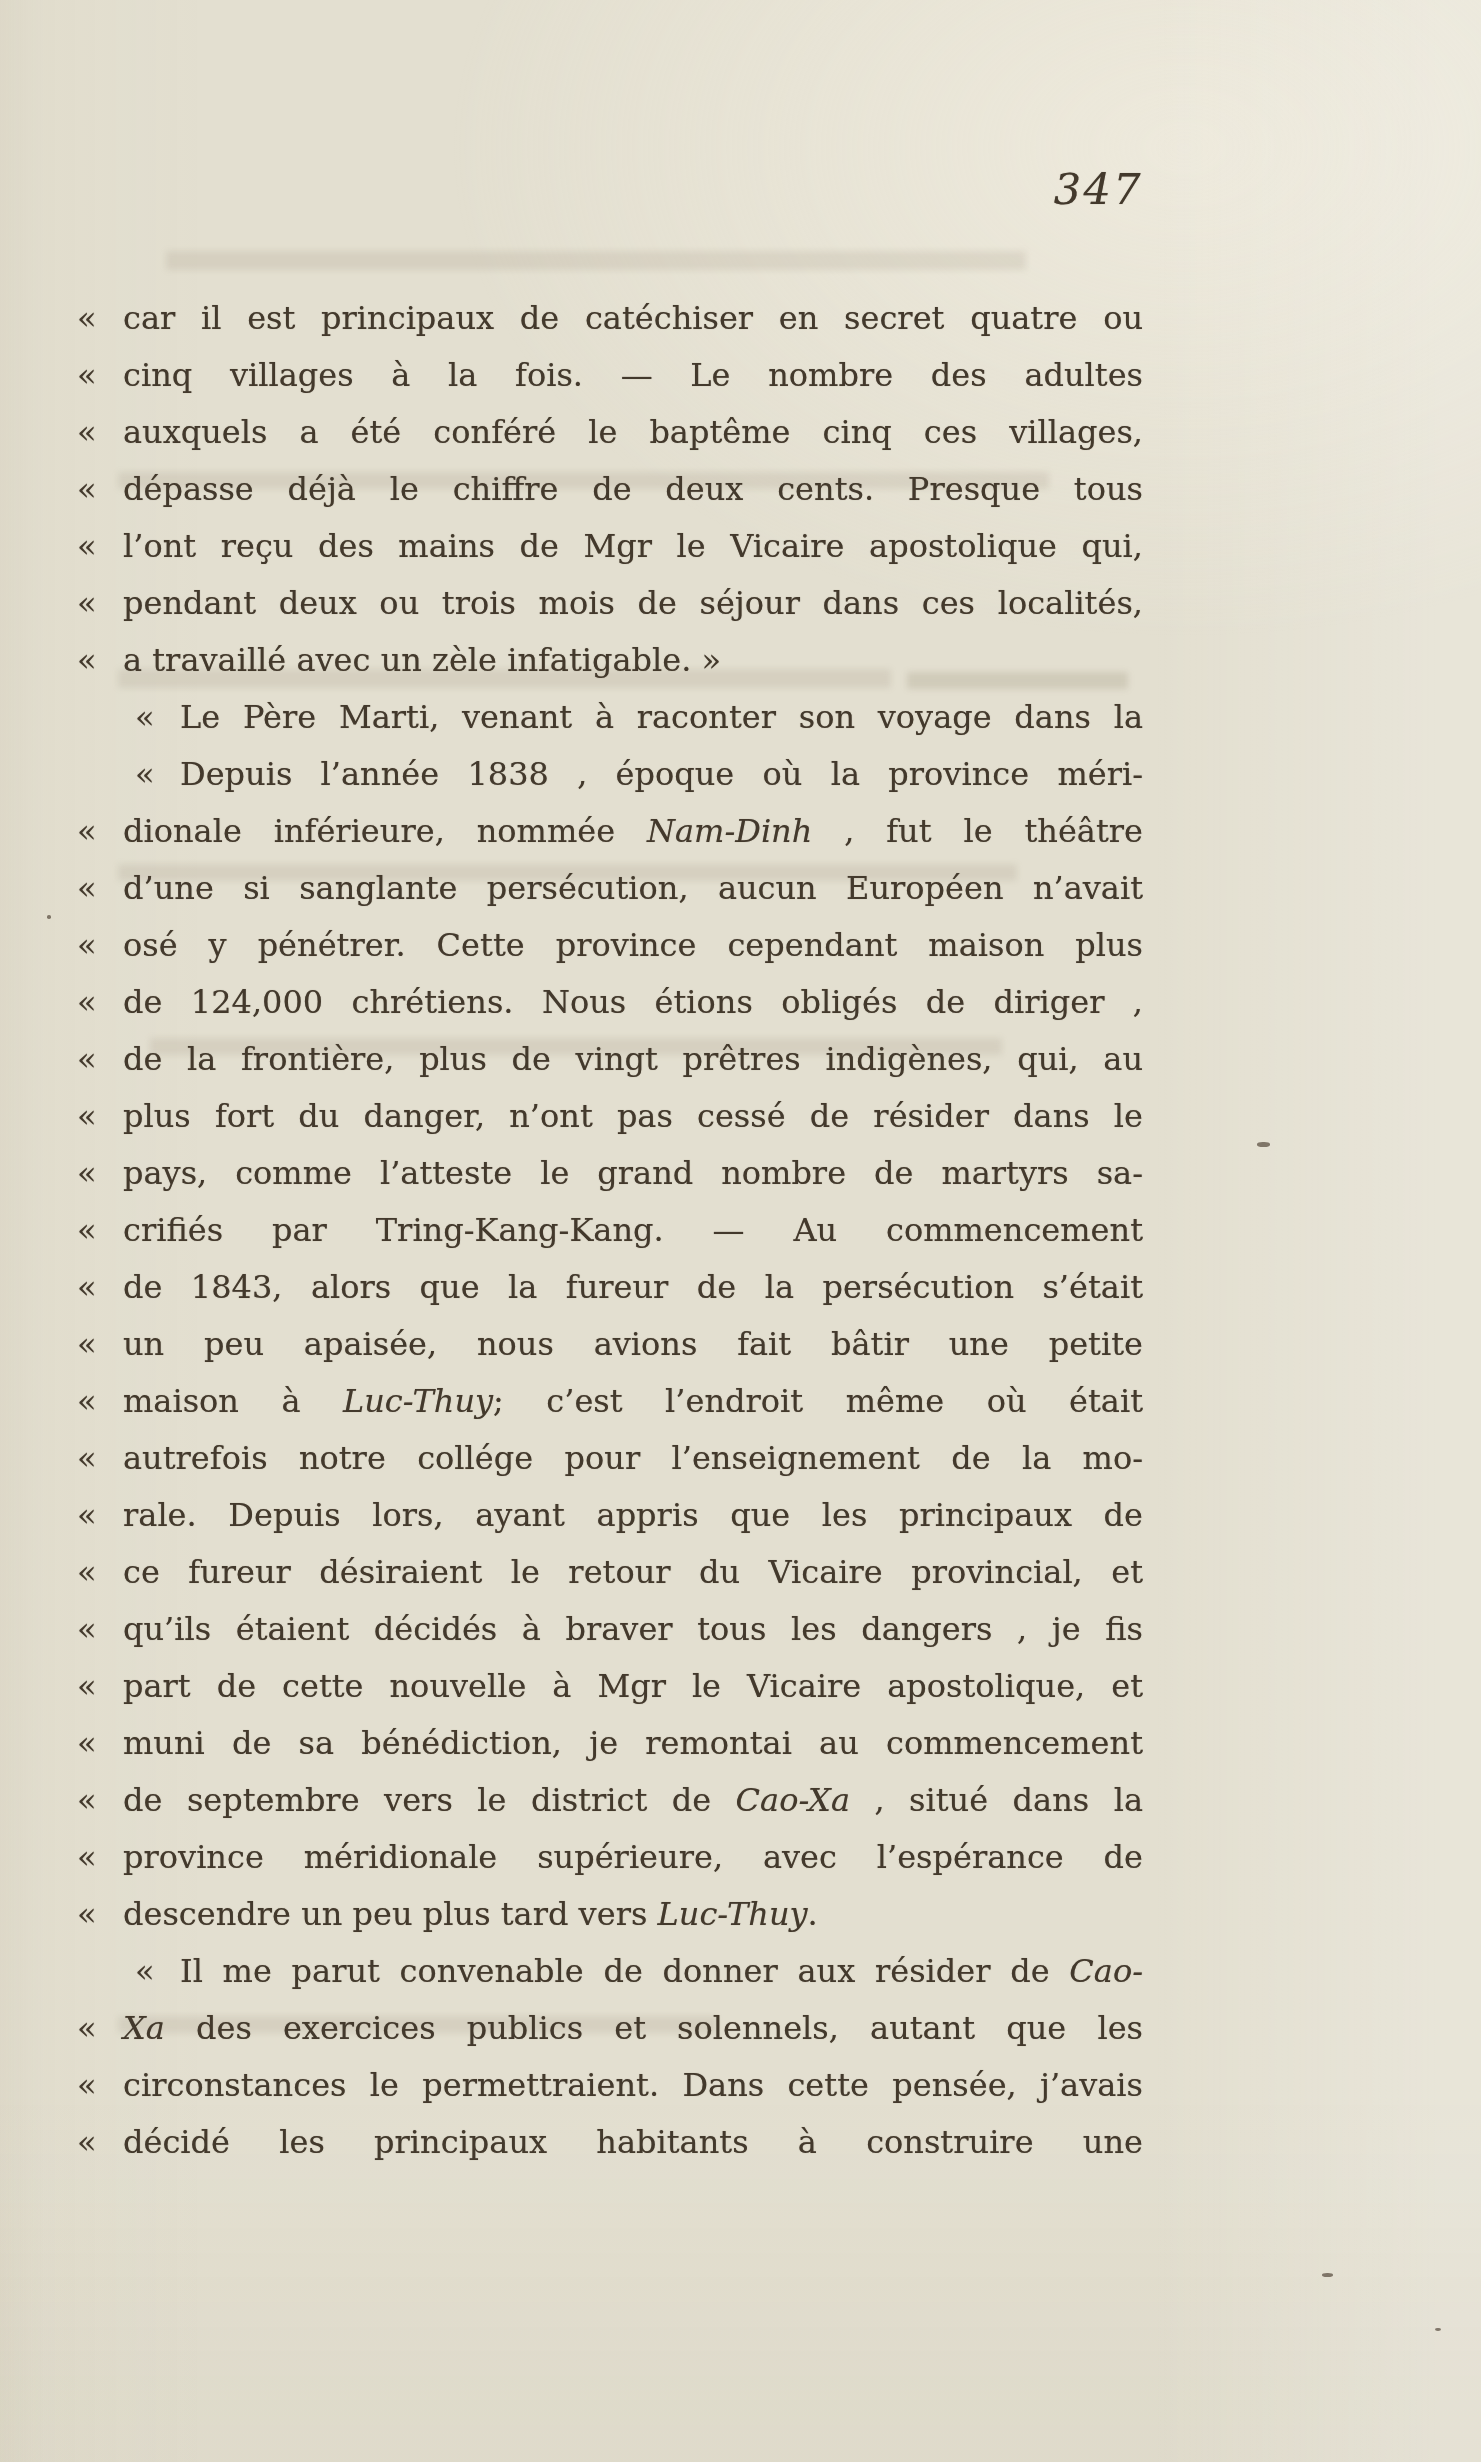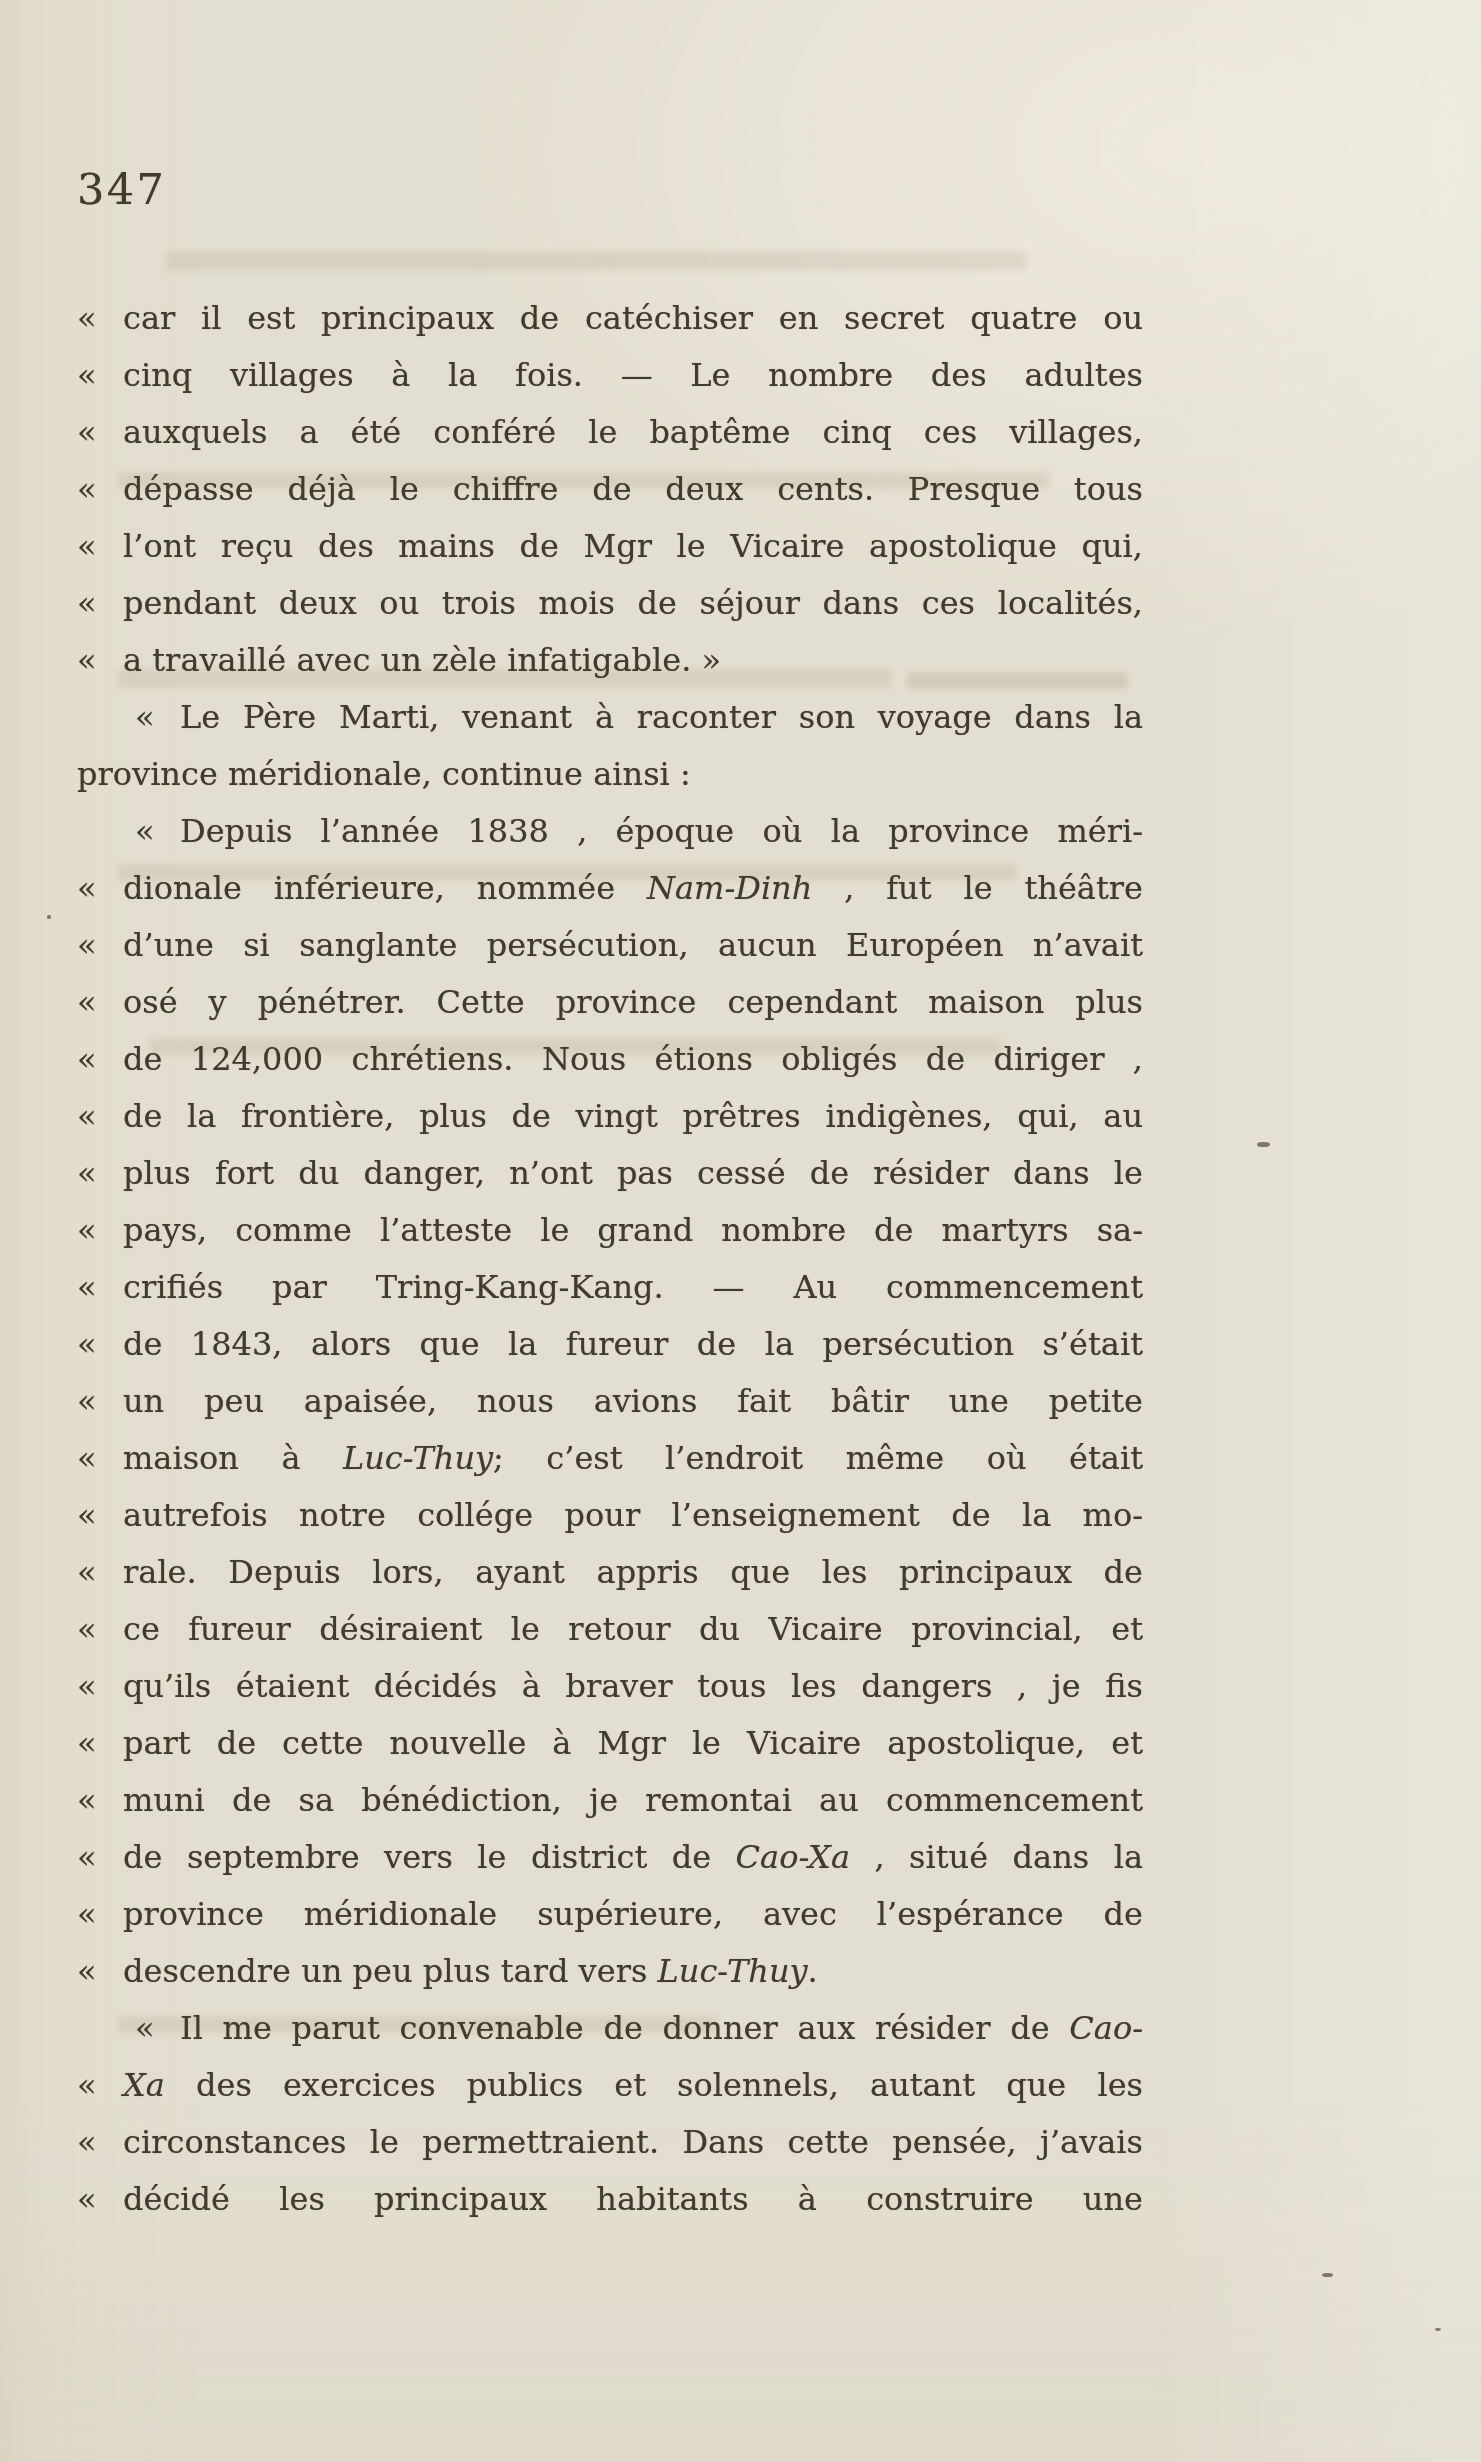--- a/index.html
+++ b/index.html
@@ -11,24 +11,25 @@
       linear-gradient(90deg, rgba(168,156,126,0.10) 0%, rgba(168,156,126,0.03) 3%, rgba(0,0,0,0) 14%, rgba(0,0,0,0) 78%, rgba(255,255,255,0.18) 97%),
       radial-gradient(ellipse 1183px 789px at 80% 6%, rgba(246,242,230,0.55), rgba(246,242,230,0) 62%),
       linear-gradient(180deg, rgba(0,0,0,0) 85%, rgba(150,140,112,0.06) 100%),
       #e3dfd0;
     font-family: "DejaVu Serif", serif;
     color: #43392c;
   }
   .page-number {
     position: absolute;
     left: 77px; top: 164px; width: 1066px;
-    text-align: left;
+    text-align: right;
     font-size: 43px;
     letter-spacing: 2.4px;
     text-shadow: 0 0 0.8px rgba(67,57,44,0.55);
+    font-style: italic;
   }
   .text-block {
     position: absolute;
     left: 77px; top: 290px; width: 1066px;
   }
   .line {
     position: relative;
     height: 57px;
     line-height: 57px;
     font-size: 32px;
@@ -106,23 +107,20 @@
       <span class="ltext"><span>pendant deux ou trois mois de séjour dans ces localités,</span></span>
     </div>
     <div class="line">
       <span class="qmark">«</span>
       <span class="ltext"><span>a travaillé avec un zèle infatigable. »</span></span>
     </div>
     <div class="line indent just">
       <span class="qmark">«</span>
       <span class="ltext"><span>Le Père Marti, venant à raconter son voyage dans la</span></span>
     </div>
-    <div class="line noq">
-      <span class="ltext"><span>province méridionale, continue ainsi :</span></span>
-    </div>
     <div class="line indent just">
       <span class="qmark">«</span>
       <span class="ltext"><span>Depuis l’année 1838 , époque où la province méri-</span></span>
     </div>
     <div class="line just">
       <span class="qmark">«</span>
       <span class="ltext"><span>dionale inférieure, nommée </span><em>Nam-Dinh</em><span> , fut le théâtre</span></span>
     </div>
     <div class="line just">
       <span class="qmark">«</span>

